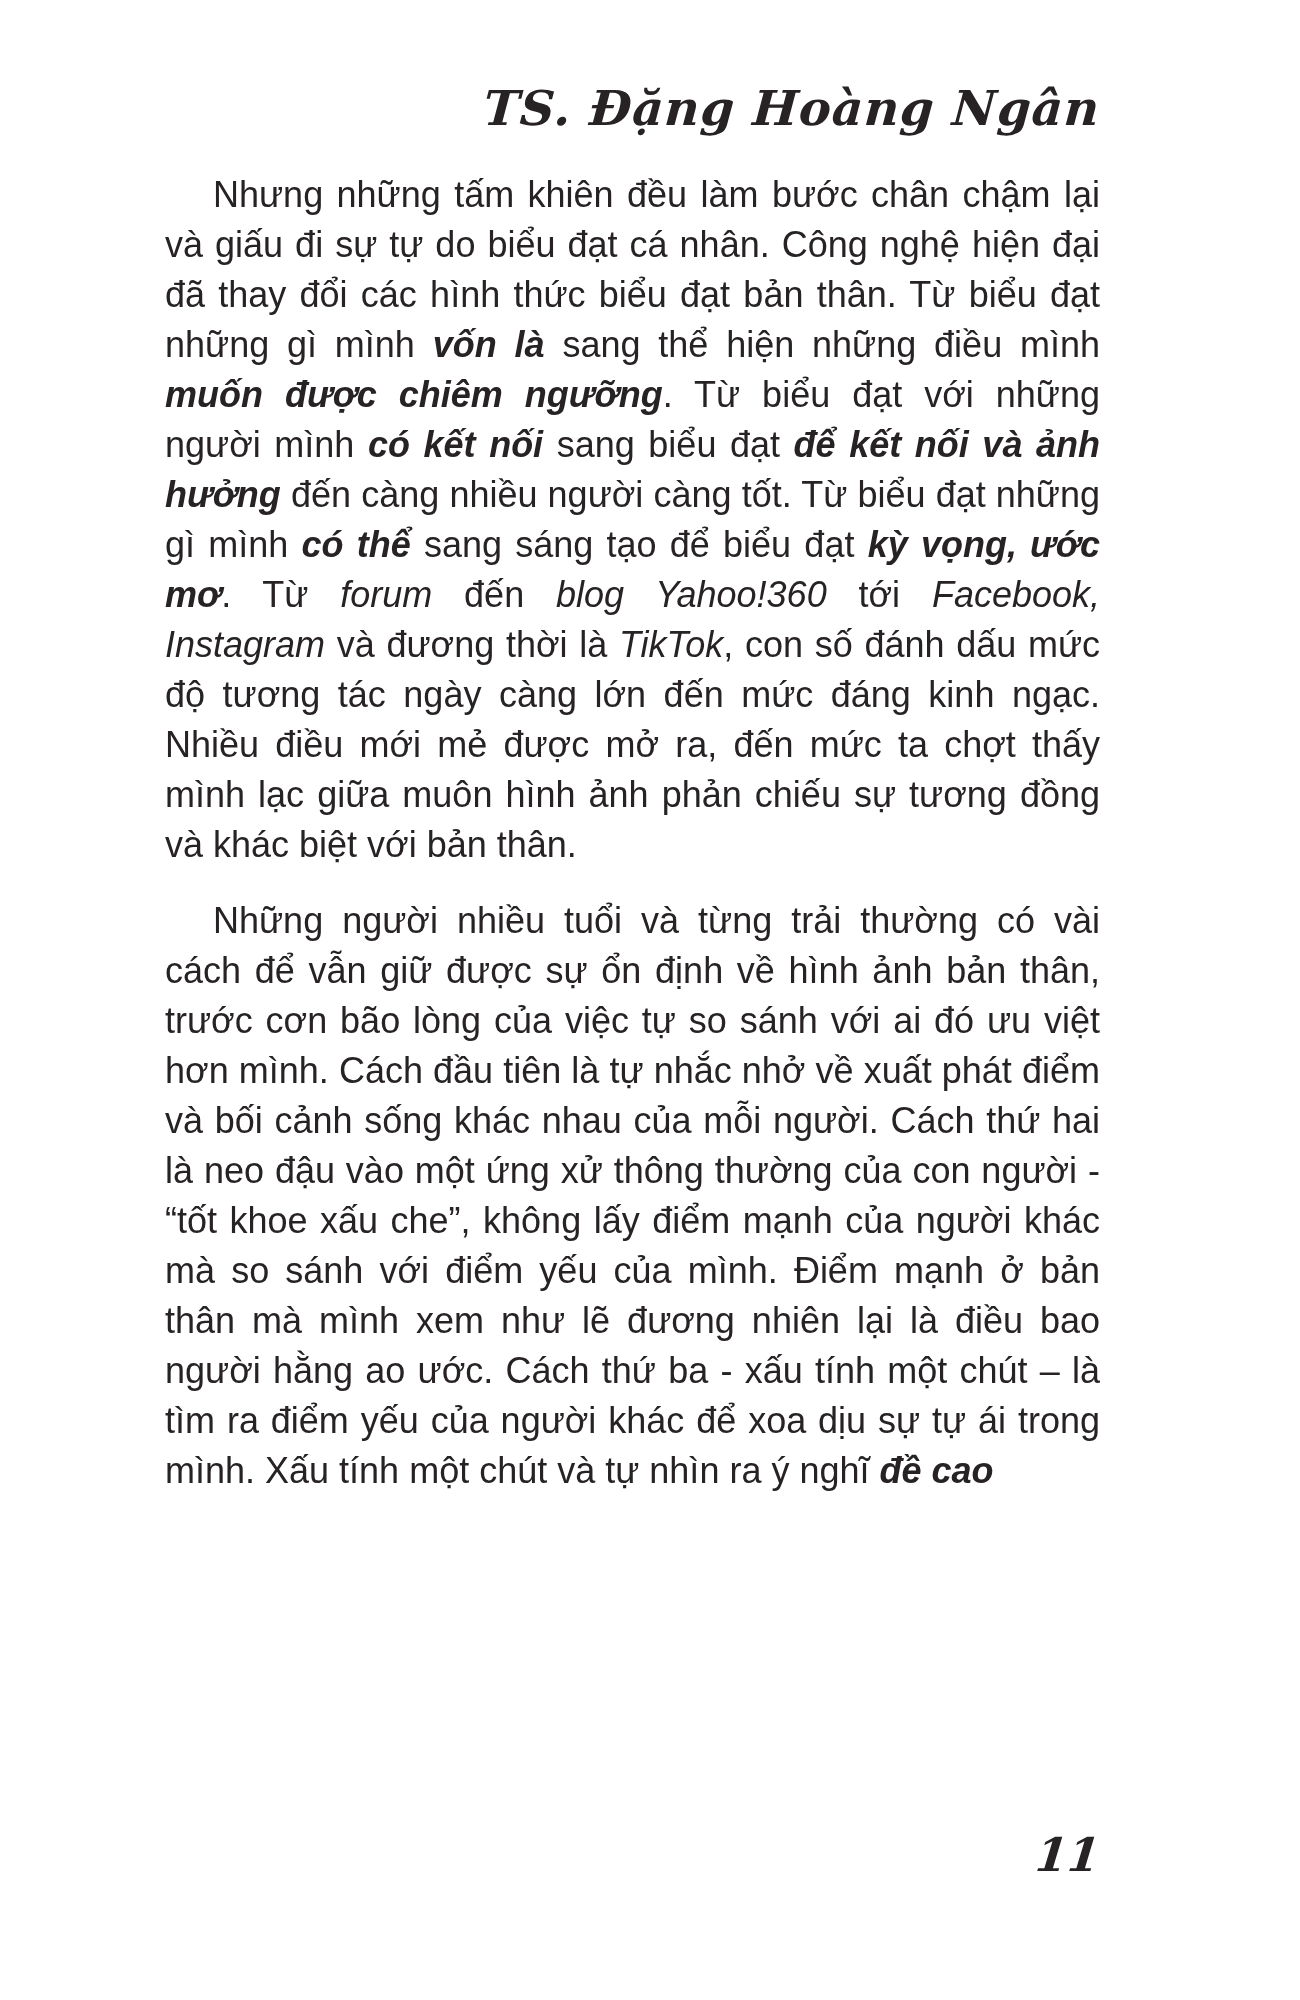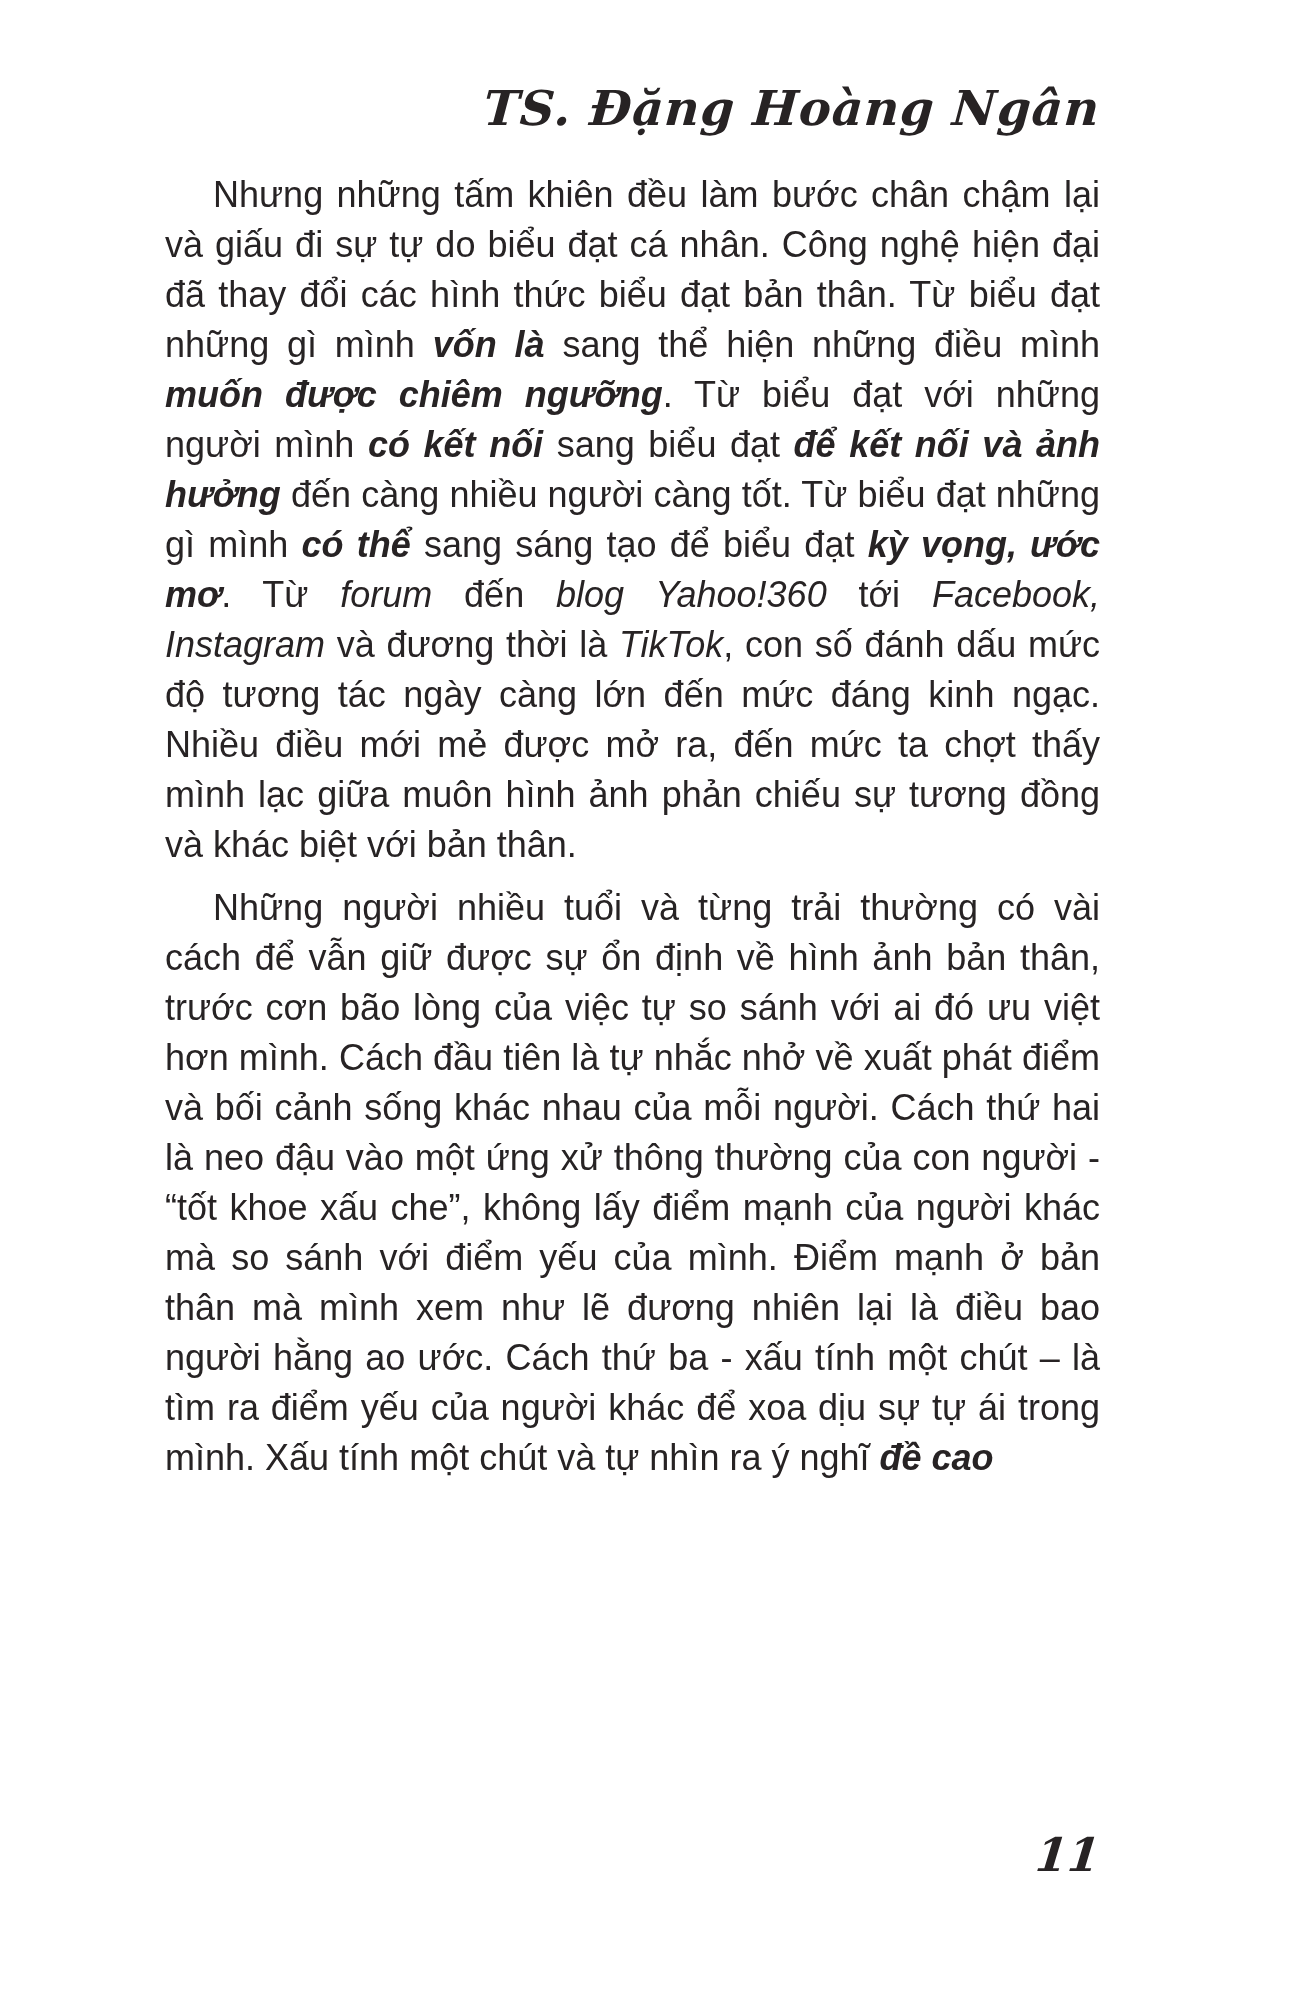--- a/index.html
+++ b/index.html
@@ -43,21 +43,21 @@
     font-size: 36px;
     line-height: 50px;
     text-align: justify;
   }
   .content p {
     margin: 0;
     padding: 0;
     text-indent: 48px;
   }
   .content p + p {
-    margin-top: 13px;
+    margin-top: 26px;
   }
   .run-n { font-style: normal; font-weight: normal; }
   .run-i { font-style: italic; }
   .run-bi { font-style: italic; font-weight: bold; }
   .page-number {
     position: absolute;
     left: 165px;
     top: 1828px;
     width: 935px;
     text-align: right;

